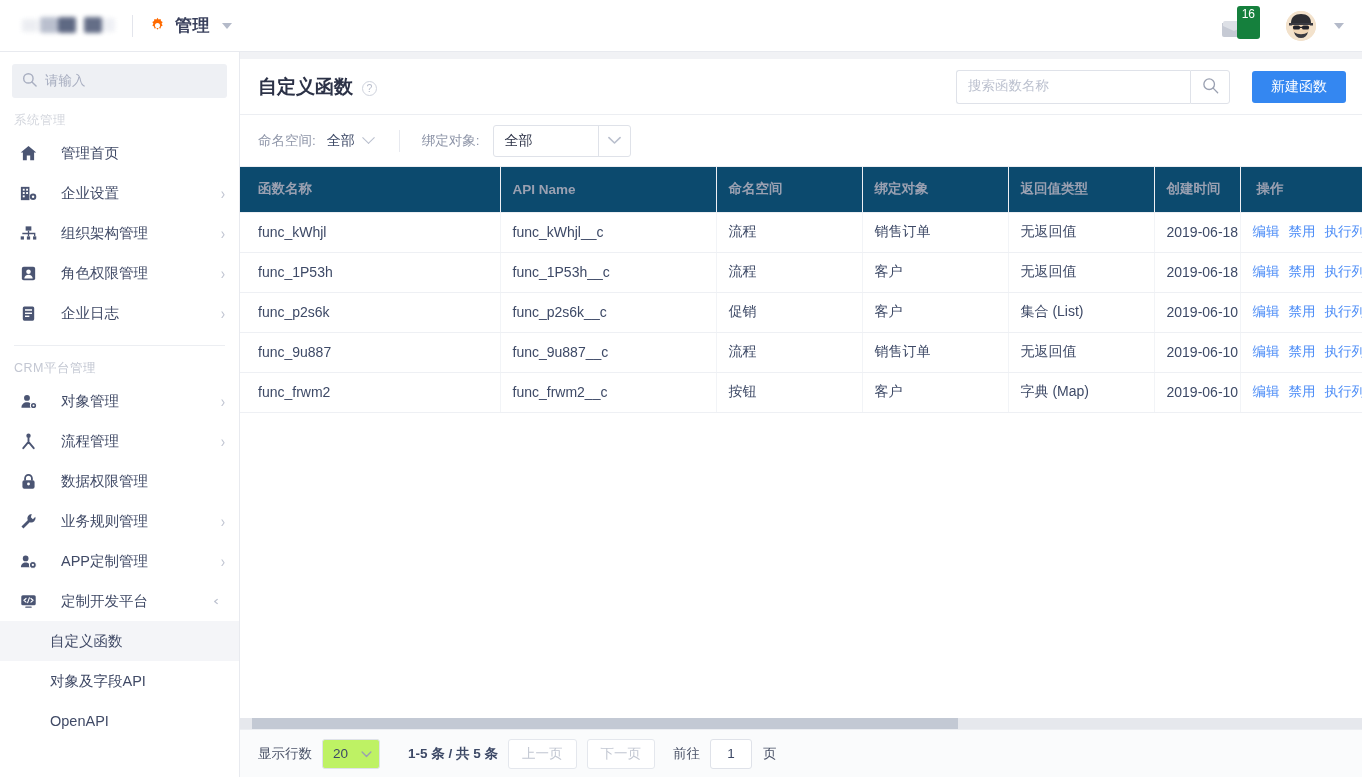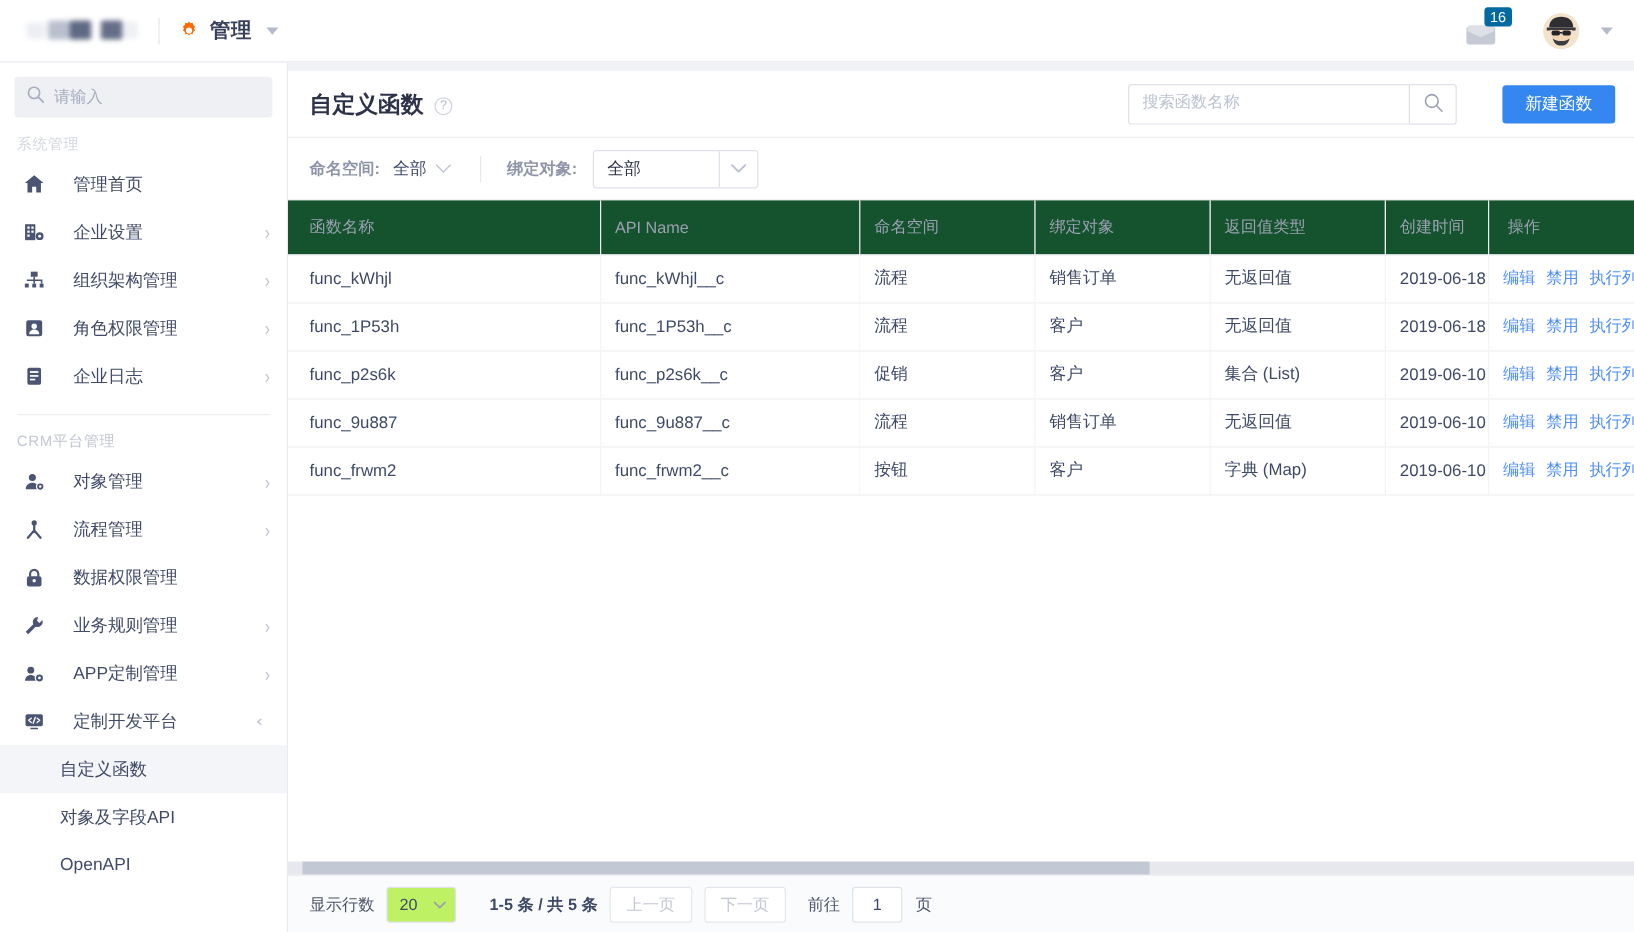--- a/index.html
+++ b/index.html
@@ -43,22 +43,22 @@
     border-left: 5px solid transparent; border-right: 5px solid transparent;
     border-top: 6px solid #b4bac9;
   }
   .topbar-right {
     margin-left: auto; display: flex; align-items: center; padding-right: 18px; gap: 4px;
   }
   .mail-wrap { position: relative; width: 44px; height: 34px; }
   .mail-icon { position: absolute; left: 6px; top: 9px; filter: blur(.4px); }
   .badge {
     position: absolute; right: -2px; top: -3px;
-    background: #0369a1; color: #fff; font-size: 12px; line-height: 17px;
-    height: 16px; min-width: 23px; padding: 0 5px; border-radius: 3px;
+    background: #15803d; color: #fff; font-size: 12px; line-height: 17px;
+    height: 33px; min-width: 23px; padding: 0 5px; border-radius: 3px;
     text-align: center; font-weight: normal;
   }
   .avatar {
     width: 30px; height: 30px; border-radius: 50%; overflow: hidden;
     margin-left: 24px; background: #f0dfc8; position: relative; flex: none;
   }
   .avatar svg { display: block; }
   .avatar-caret {
     width: 0; height: 0; margin-left: 14px;
     border-left: 5px solid transparent; border-right: 5px solid transparent;
@@ -125,30 +125,30 @@
     width: 234px; height: 34px; border: 1px solid #dfe2e9; border-right: none;
     border-radius: 3px 0 0 3px; padding: 0 11px; font-size: 13.5px;
     color: #3d4966; background: #fff; outline: none; font-family: Liberation Mono, monospace;
   }
   .search-box::placeholder { color: #bcc1cf; }
   .search-btn {
     width: 40px; height: 34px; border: 1px solid #dfe2e9; border-radius: 0 3px 3px 0;
     background: #fff; cursor: pointer; display: flex; align-items: center; justify-content: center;
   }
   .new-btn {
-    margin-left: 38px; background: #3487f1; color: #fff; border: none;
+    margin-left: 22px; background: #3487f1; color: #fff; border: none;
     border-radius: 3px; height: 32px; padding: 0 19px; font-size: 14px;
     cursor: pointer; font-family: inherit;
   }
 
   .filter-row {
     height: 52px; display: flex; align-items: center; padding-left: 18px;
     border-bottom: 1px solid #eceef2;
   }
-  .flt-label { font-size: 13.5px; color: #8e95a8; font-weight: bold; }
+  .flt-label { font-size: 13.5px; color: #8e95a8; }
   .flt-plain {
     display: flex; align-items: center; margin-left: 11px; cursor: pointer;
   }
   .flt-plain .v { font-size: 14px; color: #3d4966; }
   .chev-sm {
     margin-left: 9px; width: 9px; height: 9px; border-right: 1.6px solid #b9bfcd;
     border-bottom: 1.6px solid #b9bfcd; transform: rotate(45deg) translate(-2px,-2px);
   }
   .flt-divider { width: 1px; height: 22px; background: #e7e9ef; margin: 0 22px 0 26px; }
   .flt-select {
@@ -160,24 +160,24 @@
     font-size: 14px; color: #2c3247;
   }
   .flt-select .arrowbox {
     width: 32px; border-left: 1px solid #dfe2e9; display: flex;
     align-items: center; justify-content: center;
   }
 
   
   .tbl { width: 1122px; border-collapse: collapse; table-layout: fixed; }
   .tbl th {
-    height: 45px; text-align: left; font-weight: normal;
+    height: 45px; text-align: left; font-weight: bold;
     font-size: 13.5px; color: #9aa0b1; padding-left: 12px;
     border-bottom: 1px solid #eceef2; border-right: 1px solid #eef0f4;
-    background: #14532d; vertical-align: middle;
+    background: #0c4a6e; vertical-align: middle;
   }
   .tbl th:last-child { border-right: none; padding-left: 16px; }
   .tbl td {
     height: 40px; font-size: 14px; color: #3d4966; padding-left: 12px;
     border-bottom: 1px solid #eef0f4; border-right: 1px solid #f2f4f7;
     vertical-align: middle; overflow: hidden; white-space: nowrap;
   }
   .tbl td:last-child { border-right: none; }
   .c0 { width: 260px; } .c1 { width: 216px; } .c2 { width: 146px; }
   .c3 { width: 146px; } .c4 { width: 146px; } .c5 { width: 86px; margin-left: 24px; }

